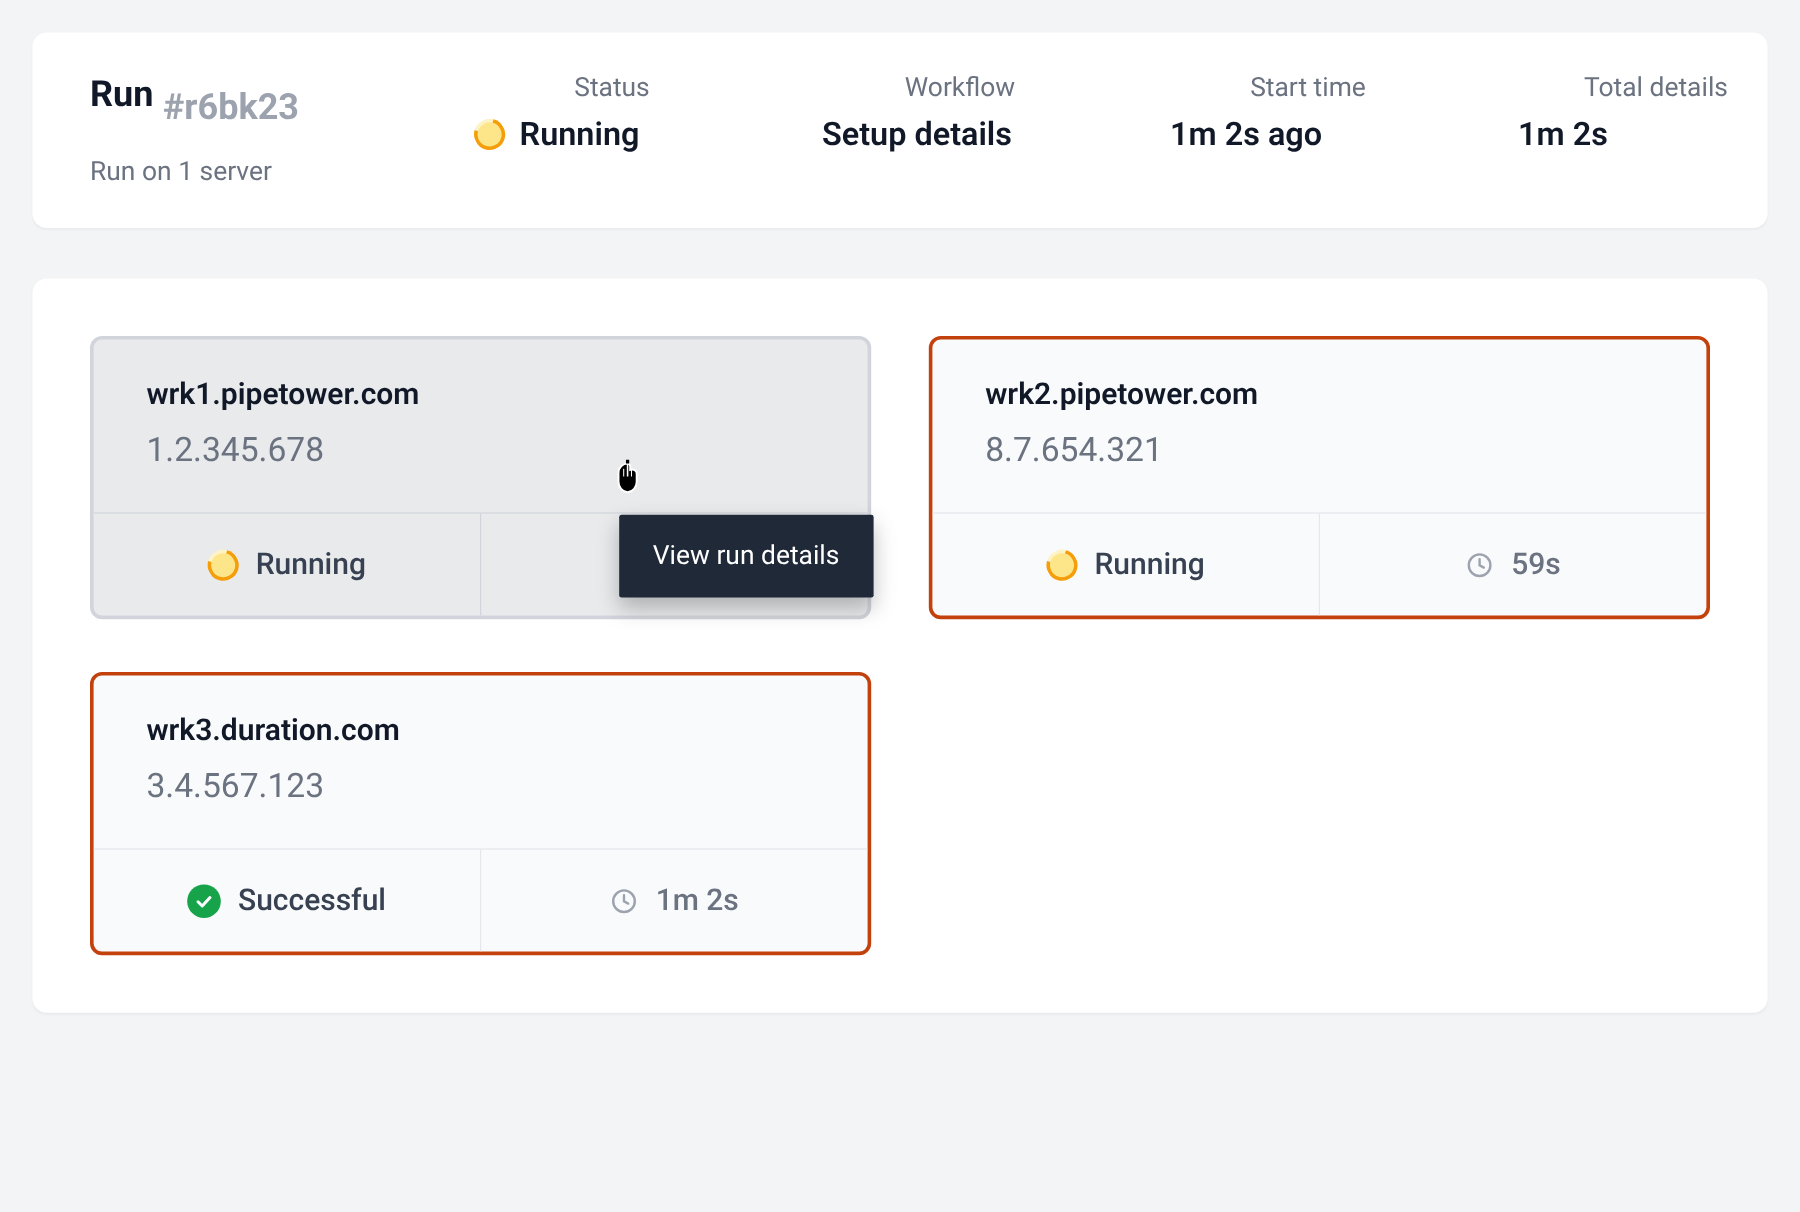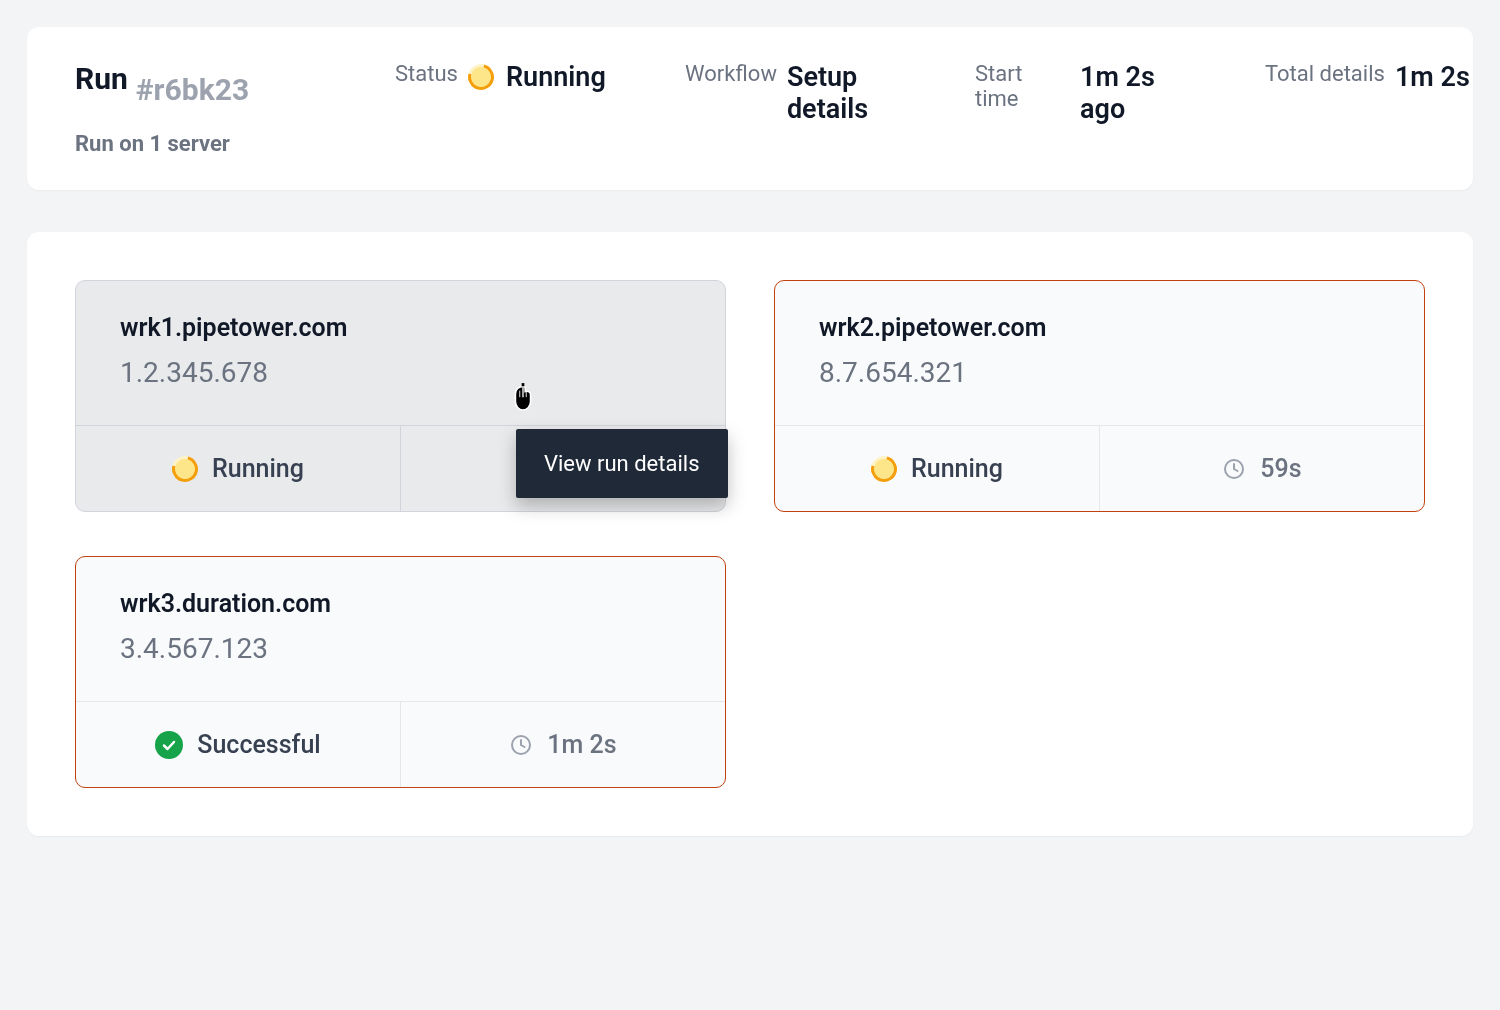--- a/index.html
+++ b/index.html
@@ -39,27 +39,28 @@
       gap: 8px;
     }
     .run-id {
       color: #9ca3af;
       font-weight: 700;
       margin-top: 11px;
     }
     .run-subtitle {
       font-size: 22px;
       color: #6b7280;
-      font-weight: 700;
+      font-weight: 400;
     }
     .header-stat-block {
       display: flex;
-      flex-direction: row;
+      flex-direction: column;
       gap: 10px;
       min-width: 230px;
+      text-align: center;
     }
     .stat-label {
       font-size: 22px;
       color: #6b7280;
       font-weight: 400;
     }
     .stat-value {
       font-size: 27px;
       color: #111827;
       font-weight: 600;
@@ -83,21 +84,21 @@
       margin-top: 42px;
       padding: 48px;
       box-shadow: 0 1px 2px rgba(0,0,0,0.04);
     }
     .server-grid {
       display: grid;
       grid-template-columns: 1fr 1fr;
       gap: 44px 48px;
     }
     .server-card {
-      border: 1px solid #c2410c;
+      border: 3px solid #c2410c;
       border-radius: 10px;
       overflow: hidden;
       background: #f9fafb;
       cursor: pointer;
     }
     .server-card.hovered {
       background: #e9eaec;
       border-color: #d1d5db;
     }
     .server-card-top {

